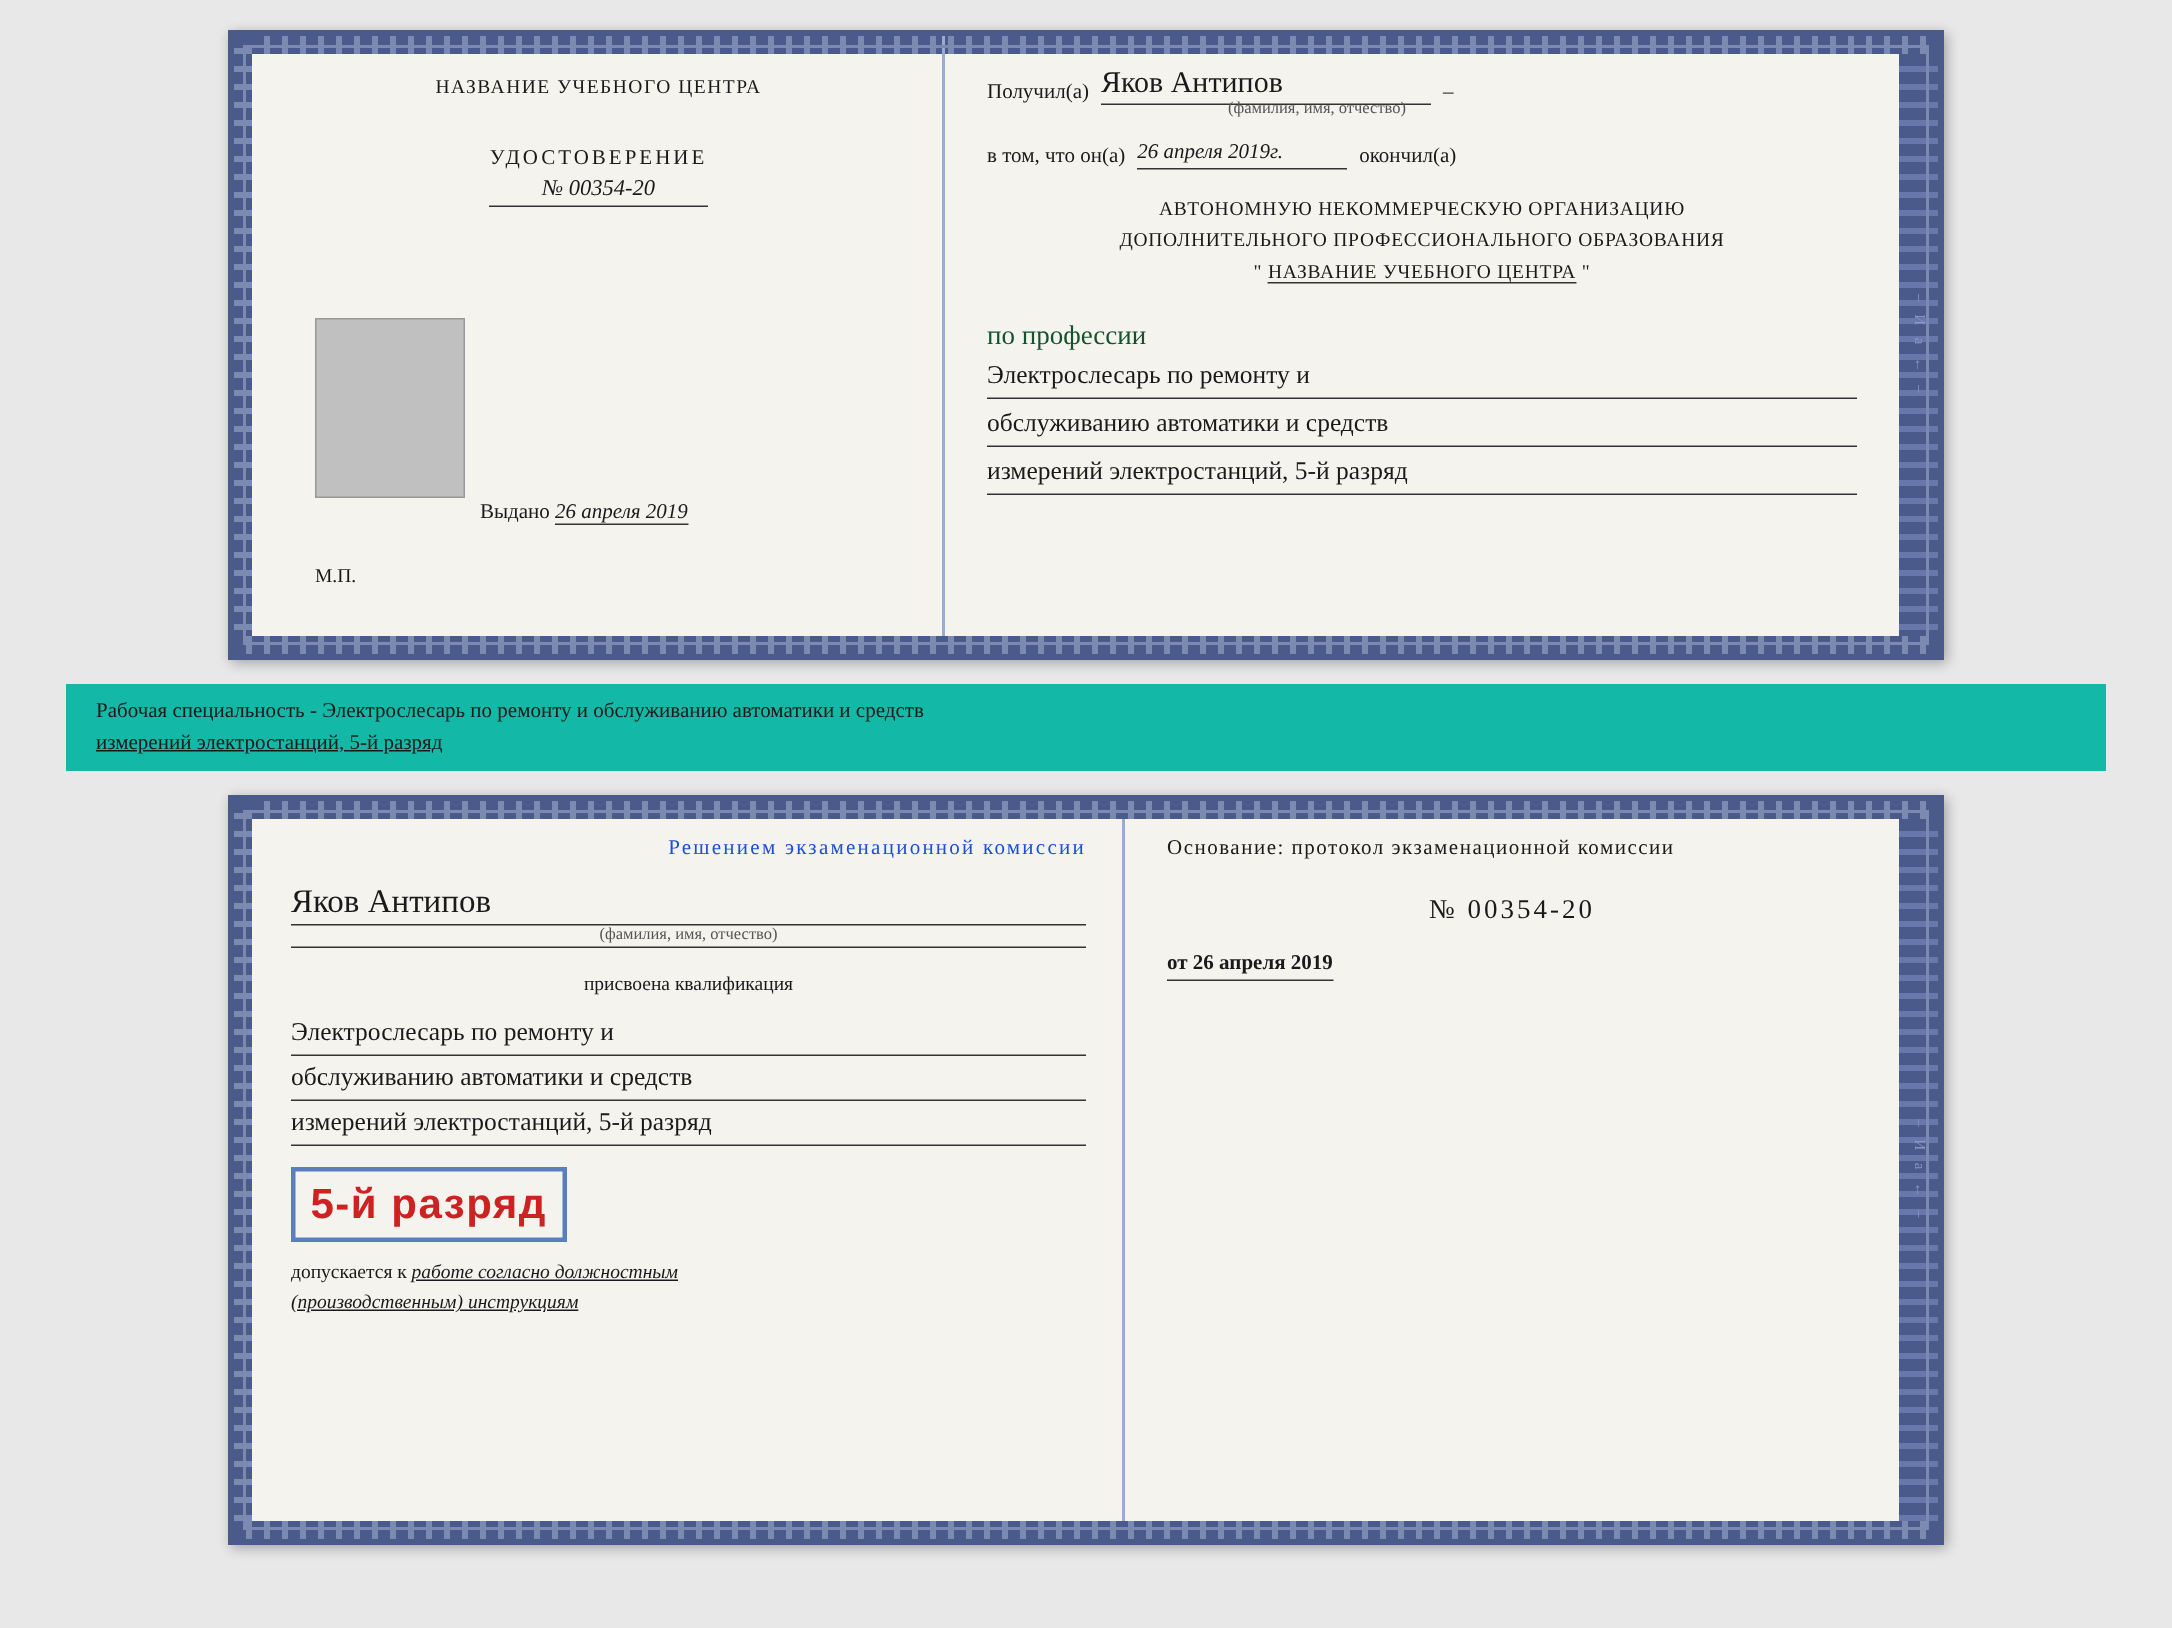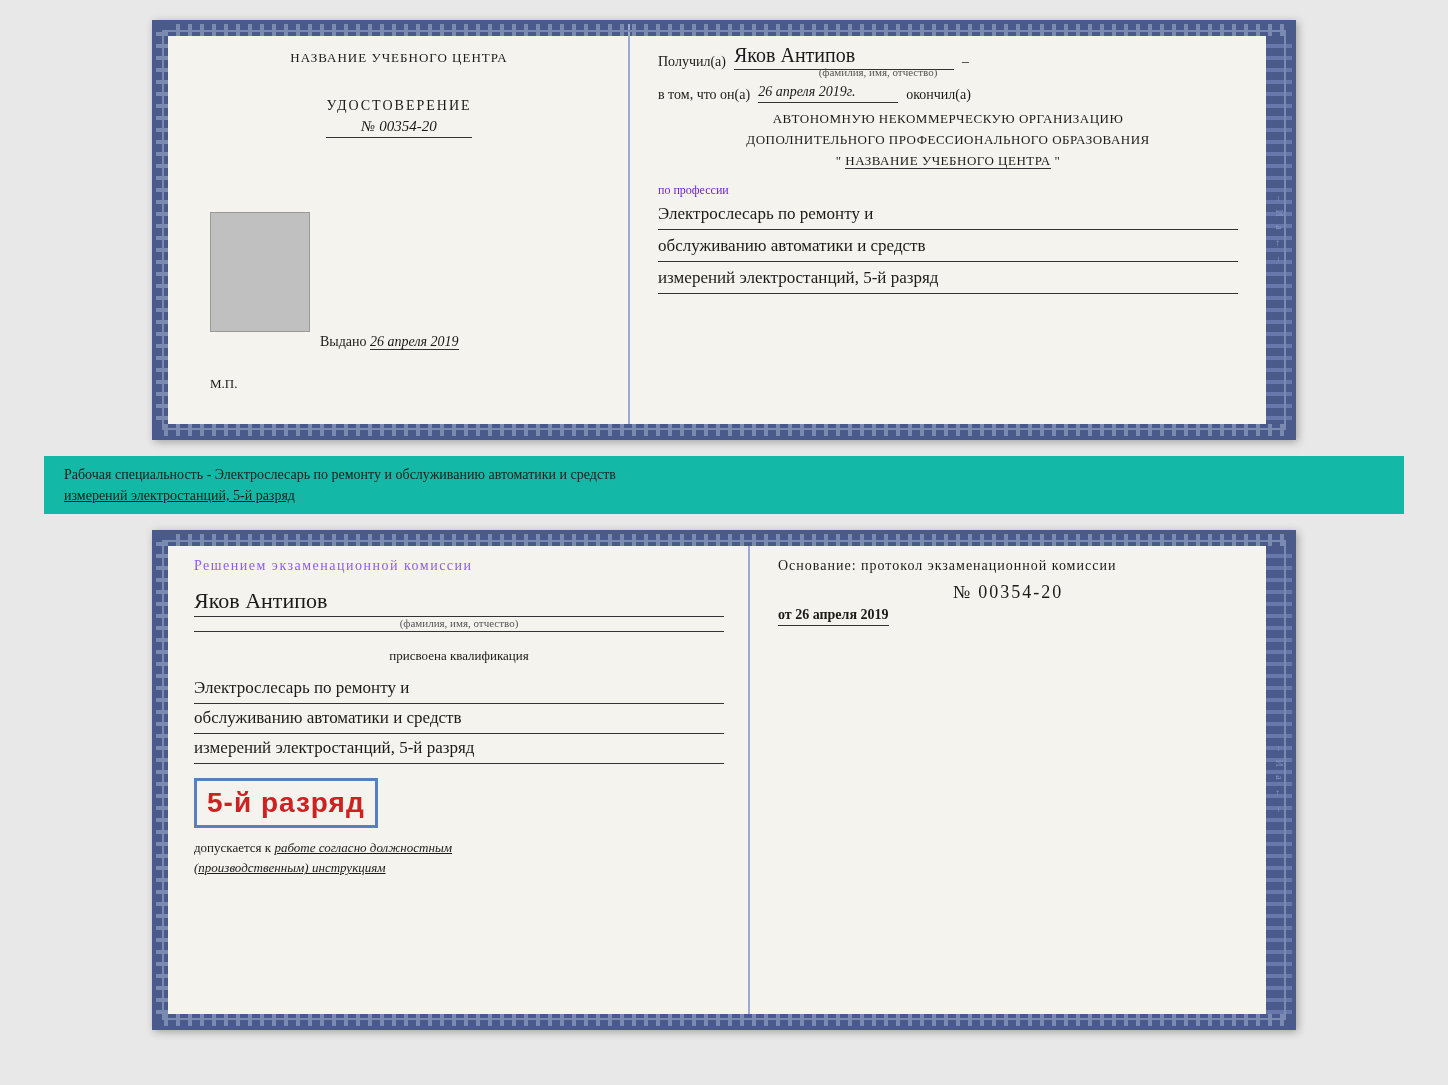--- a/index.html
+++ b/index.html
@@ -48,21 +48,21 @@
       padding: 24px 20px;
       gap: 20px;
       position: relative;
     }
 
     .right-panel {
       flex: 1;
       padding: 20px 28px;
       display: flex;
       flex-direction: column;
-      gap: 6px;
+      gap: 16px;
       position: relative;
     }
 
     .center-title {
       font-size: 13px;
       text-align: center;
       font-weight: normal;
       letter-spacing: 1px;
       color: #1a1a1a;
       line-height: 1.5;
@@ -183,22 +183,22 @@
       letter-spacing: 0.5px;
     }
 
     .org-name {
       font-size: 13px;
       border-bottom: 1px solid #333;
       text-align: center;
     }
 
     .po-professii {
-      font-size: 12px;
-      color: #6d28d9;
+      font-size: 18px;
+      color: #14532d;
       margin-top: 6px;
     }
 
     .profession-text {
       font-family: 'Segoe Script', 'Comic Sans MS', cursive;
       font-size: 17px;
       color: #1a1a1a;
       border-bottom: 1px solid #333;
       line-height: 1.7;
       margin-top: 2px;
@@ -230,27 +230,28 @@
       display: flex;
       flex-direction: column;
       gap: 10px;
     }
 
     .bottom-right {
       flex: 1;
       padding: 24px 28px;
       display: flex;
       flex-direction: column;
+      gap: 14px;
     }
 
     .resheniyem-text {
       font-size: 14px;
       letter-spacing: 1.5px;
-      color: #8b5cf6;
-      text-align: left;
+      color: #1d4ed8;
+      text-align: right;
     }
 
     .name-cursive-large {
       font-family: 'Segoe Script', 'Comic Sans MS', cursive;
       font-size: 22px;
       color: #1a1a1a;
       border-bottom: 1px solid #333;
       padding-bottom: 2px;
       margin-top: 4px;
     }

